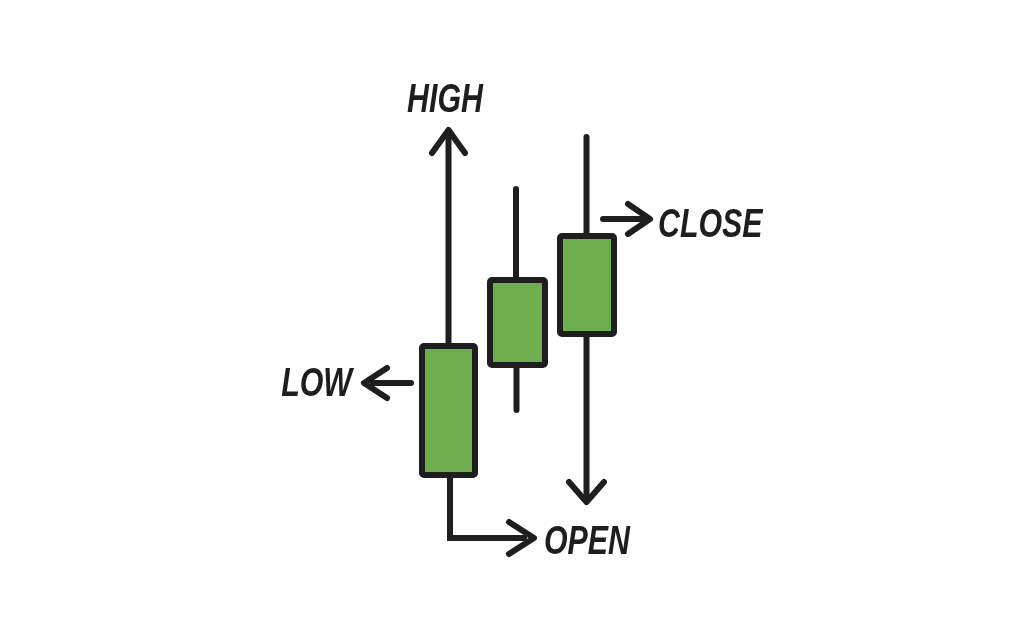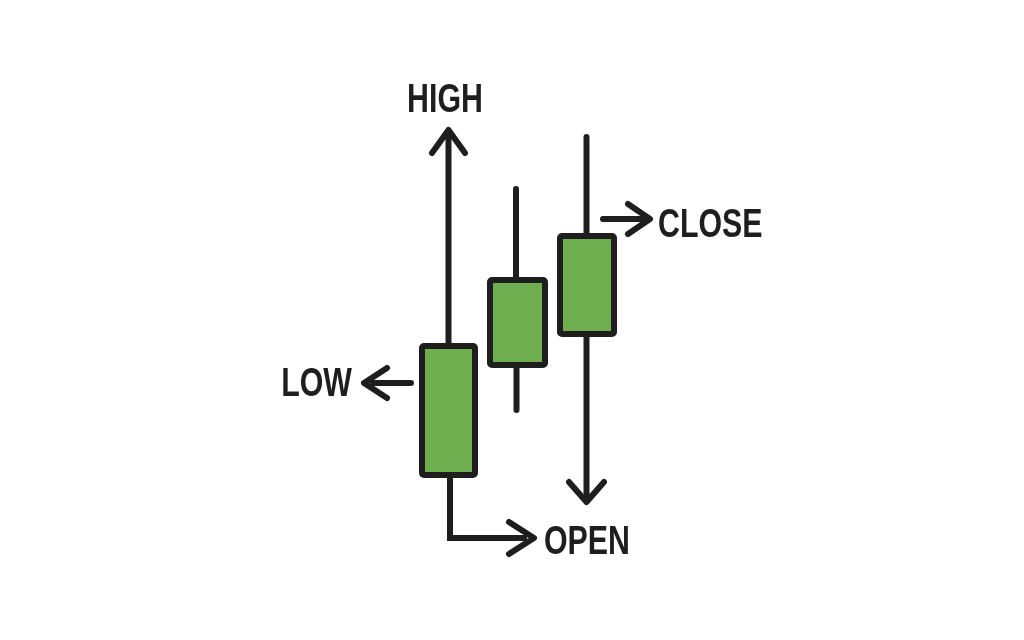--- a/index.html
+++ b/index.html
@@ -11,20 +11,21 @@
     height: 640px;
     overflow: hidden;
     background: #ffffff;
     font-family: "Liberation Sans", sans-serif;
   }
   .canvas {
     position: relative;
     width: 1024px;
     height: 576px;
     background: var(--bg, #ffffff);
+    font-style: italic;
   }
   .art {
     position: absolute;
     left: 0;
     top: 0;
     display: block;
   }
   
   .ln {
     stroke: var(--outline, #1e1e1e);

